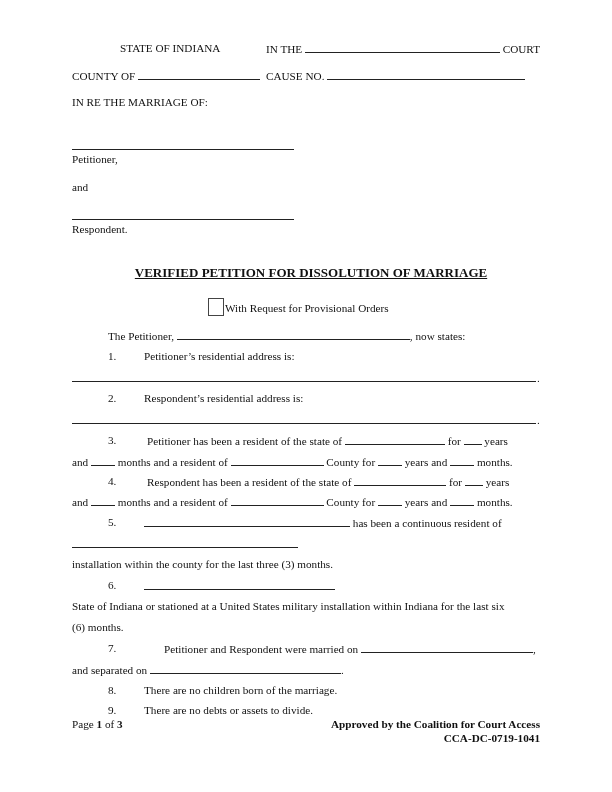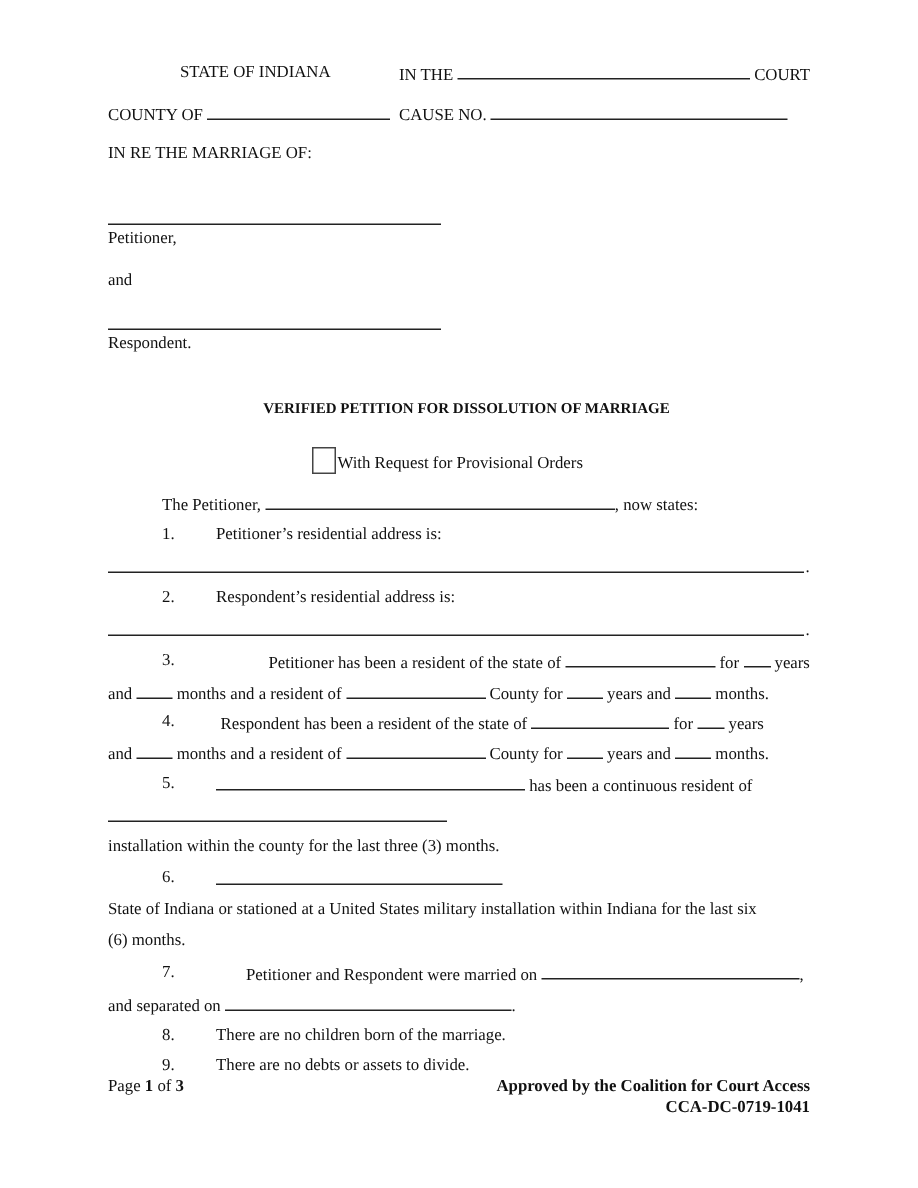--- a/index.html
+++ b/index.html
@@ -1,21 +1,21 @@
 <!DOCTYPE html>
 <html><head>
 <meta charset="utf-8">
 <style>
   html, body { margin: 0; padding: 0; background: #ffffff; }
   body { width: 612px; height: 792px; position: relative; overflow: hidden;
          font-family: "Liberation Serif", "DejaVu Serif", serif; color: #111; font-size: 11.2px; }
   .abs { position: absolute; white-space: nowrap; line-height: 14px; }
   .u { display: inline-block; border-bottom: 1px solid #222; height: 11px; vertical-align: baseline; }
   .bold { font-weight: bold; }
-  .title { font-weight: bold; font-size: 10px; }
+  .title { text-decoration: underline; font-weight: bold; font-size: 13px; }
   .checkbox { display: inline-block; width: 14px; height: 16px; border: 1.3px solid #444;
               vertical-align: -4px; margin-right: 1px; cursor: pointer; background: #fff; }
   .fullline { position: absolute; left: 72px; width: 464px; border-bottom: 1px solid #222; height: 0; }
   .dot { position: absolute; left: 537px; }
 </style>
 </head>
 <body>
 
 <div class="abs" style="left:72px; top:41px;margin-left:48px;">STATE OF INDIANA</div>
 <div class="abs" style="left:266px; top:41px;">
@@ -60,21 +60,21 @@
 <div class="abs" style="left:144px; top:349px;text-align:right;">Petitioner’s residential address is:</div>
 <div class="fullline" style="top:381px;"></div>
 <div class="abs dot" style="top:371px;">.</div>
 
 <div class="abs" style="left:108px; top:391px;">2.</div>
 <div class="abs" style="left:144px; top:391px;">Respondent’s residential address is:</div>
 <div class="fullline" style="top:423px;"></div>
 <div class="abs dot" style="top:413px;">.</div>
 
 <div class="abs" style="left:108px; top:433px;">3.</div>
-<div class="abs" style="left:147px; top:433px;margin-left:32px;">
+<div class="abs" style="left:147px; top:433px;">
   <span>Petitioner has been a resident of the state of</span>
   <span class="u" style="width:100px;"></span>
   <span>for</span>
   <span class="u" style="width:18px;"></span>
   <span>years</span>
 </div>
 <div class="abs" style="left:72px; top:454px;">
   <span>and</span>
   <span class="u" style="width:24px;"></span>
   <span>months and a resident of</span>

